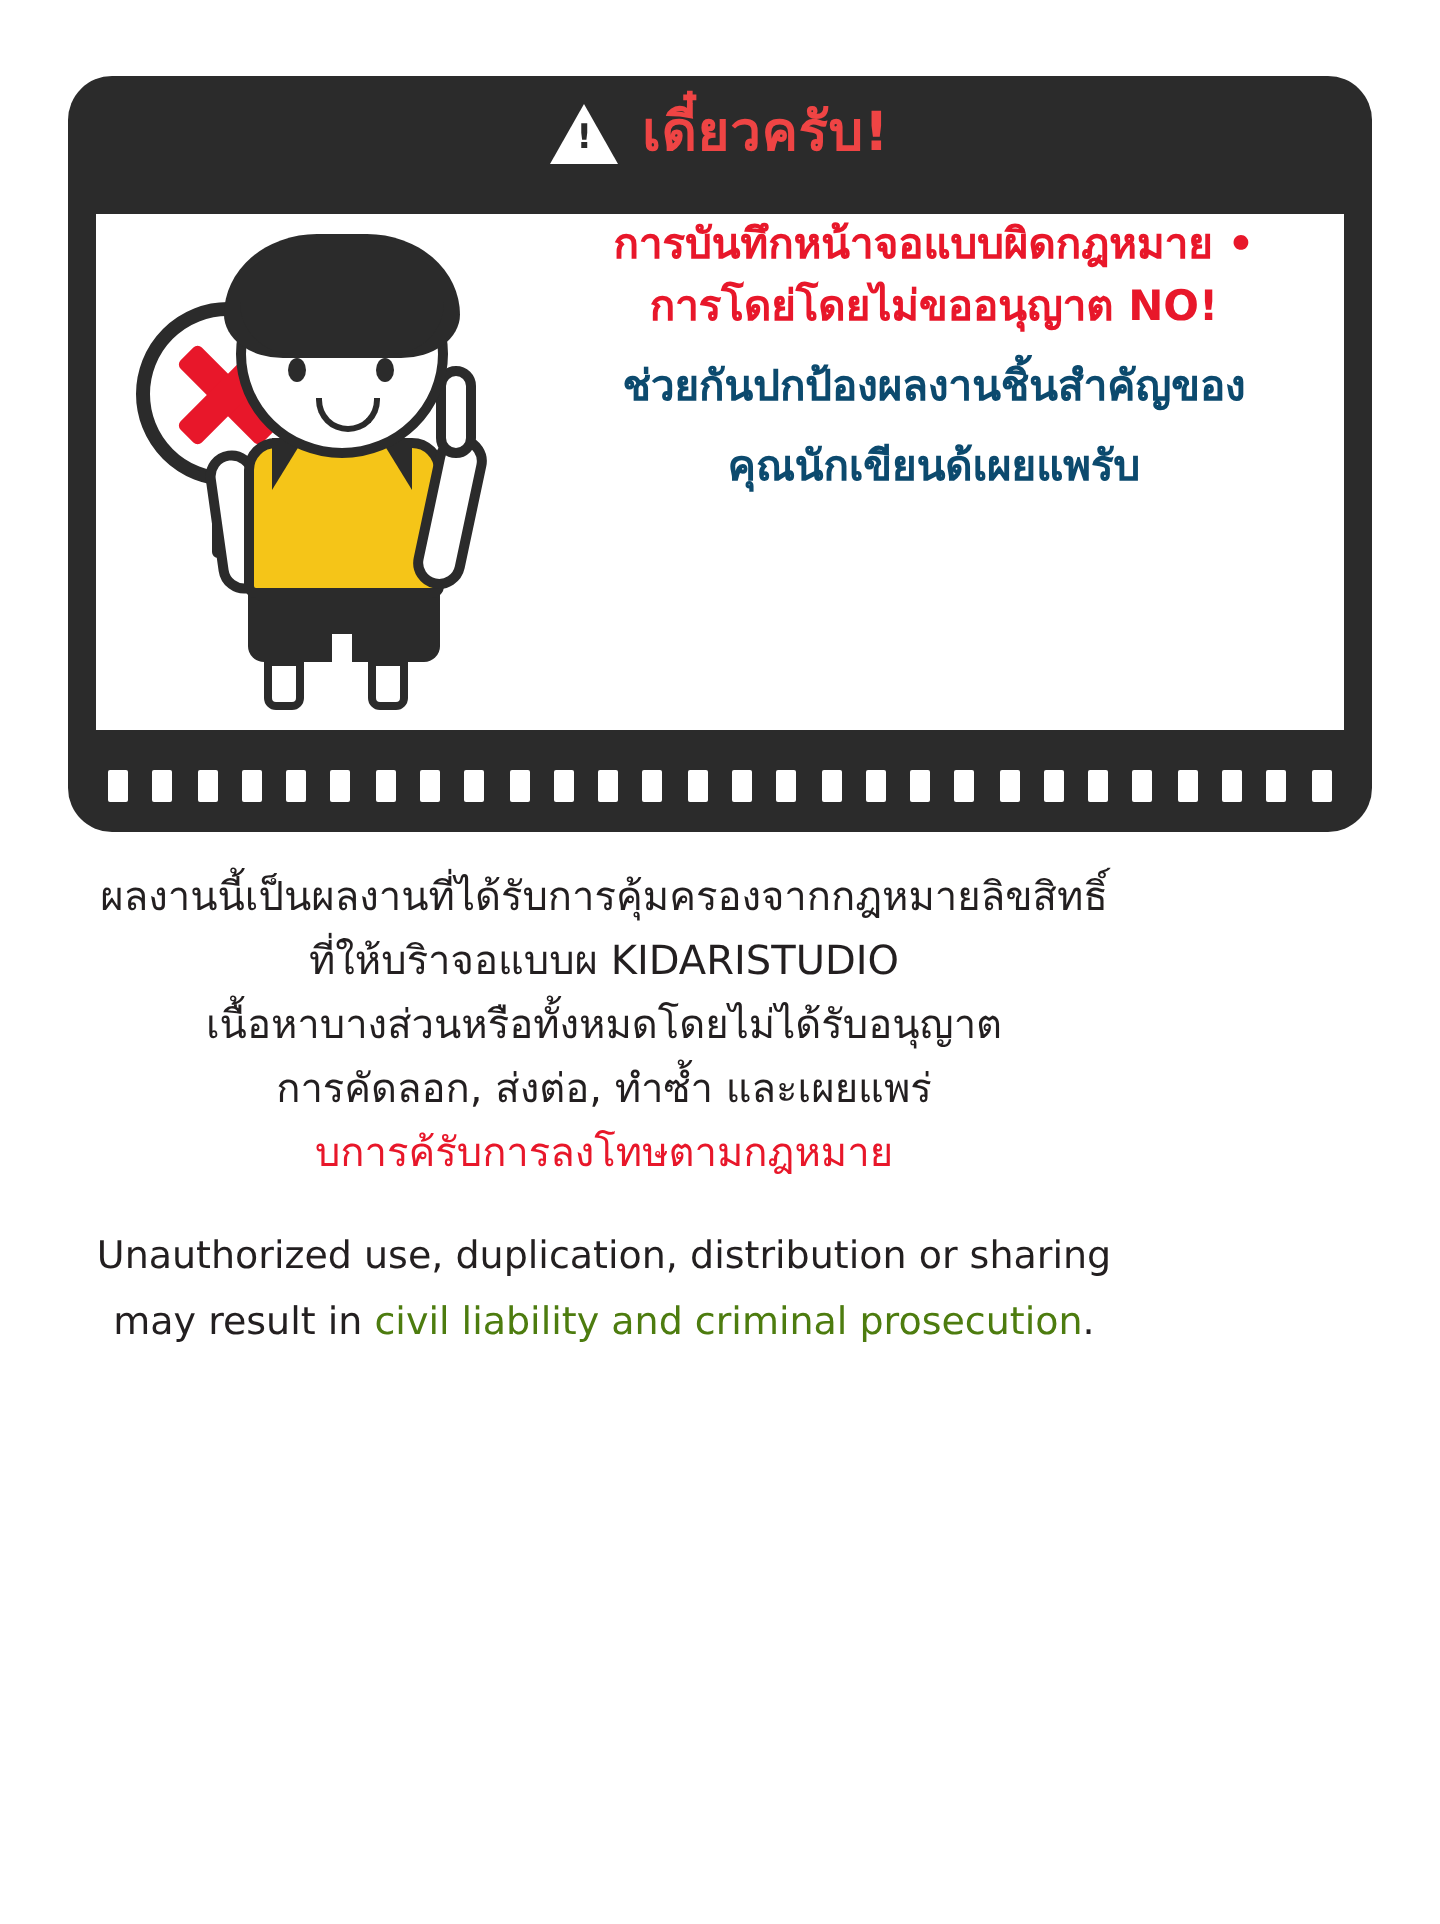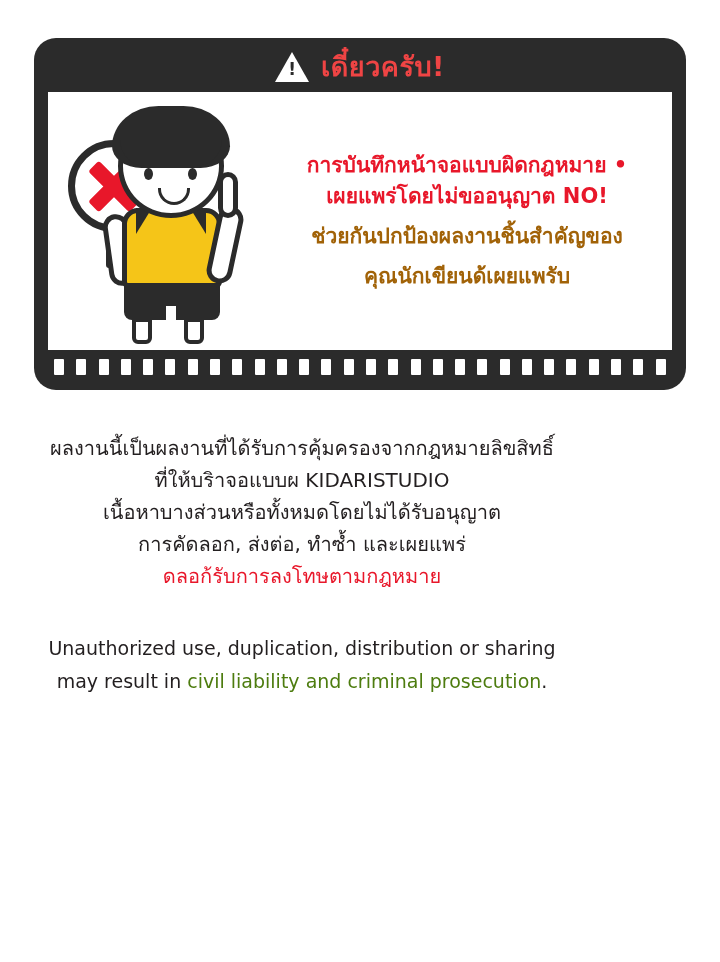--- a/index.html
+++ b/index.html
@@ -72,26 +72,26 @@
 
   .card-title {
     color: #ef4444;
     font-size: 27px;
     font-weight: bold;
     letter-spacing: 0.5px;
     line-height: 30px;
   }
 
   .card-body {
-    margin: 0 14px;
+    margin: 15px 14px;
     background: #ffffff;
     height: 258px;
     position: relative;
     display: flex;
-    align-items: center;
+    align-items: flex-start;
   }
 
   
   .character {
     position: relative;
     width: 220px;
     height: 250px;
     flex: 0 0 220px;
     margin-left: 14px;
   }
@@ -274,21 +274,21 @@
     padding-right: 24px;
     padding-left: 4px;
   }
   .card-text .red {
     color: #e8172a;
     font-weight: bold;
     font-size: 21px;
     line-height: 31px;
   }
   .card-text .black {
-    color: #a16207;
+    color: #0c4a6e;
     font-weight: bold;
     font-size: 21px;
     line-height: 32px;
     margin-top: 8px;
   }
 
   
   .film-strip {
     height: 26px;
     margin: 4px 14px 10px 14px;
@@ -316,21 +316,21 @@
   }
   .legal .th-line {
     font-size: 20px;
     line-height: 32px;
     color: #231f20;
   }
   .legal .th-line.red {
     color: #e8172a;
   }
   .legal .en-block {
-    margin-top: 40px;
+    margin-top: 20px;
   }
   .legal .en-line {
     font-size: 19px;
     line-height: 33px;
     color: #231f20;
   }
   .legal .en-line .red {
     color: #4d7c0f;
   }
 </style>
@@ -368,21 +368,21 @@
         <div class="ch-finger"></div>
         <div class="ch-head"></div>
         <div class="ch-hair"></div>
         <div class="ch-eye l"></div>
         <div class="ch-eye r"></div>
         <div class="ch-mouth"></div>
       </div>
 
       <div class="card-text">
         <div class="red">การบันทึกหน้าจอแบบผิดกฎหมาย •</div>
-        <div class="red">เผยแพร่โดยไม่ขออนุญาต NO!</div>
+        <div class="red">การโดย่โดยไม่ขออนุญาต NO!</div>
         <div class="black">ช่วยกันปกป้องผลงานชิ้นสำคัญของ</div>
         <div class="black">คุณนักเขียนด้เผยแพรับ</div>
       </div>
 
     </div>
 
     <div class="film-strip" id="film-strip">
         <span class="film-hole"></span>
         <span class="film-hole"></span>
         <span class="film-hole"></span>
@@ -412,21 +412,21 @@
         <span class="film-hole"></span>
         <span class="film-hole"></span>
       </div>
   </div>
 
   <div class="legal">
     <div class="th-line">ผลงานนี้เป็นผลงานที่ได้รับการคุ้มครองจากกฎหมายลิขสิทธิ์</div>
     <div class="th-line">ที่ให้บริาจอแบบผ KIDARISTUDIO</div>
     <div class="th-line">เนื้อหาบางส่วนหรือทั้งหมดโดยไม่ได้รับอนุญาต</div>
     <div class="th-line">การคัดลอก, ส่งต่อ, ทำซ้ำ และเผยแพร่</div>
-    <div class="th-line red">ดลอก้รับการลงโทษตามกฎหมาย</div>
+    <div class="th-line red">บการค้รับการลงโทษตามกฎหมาย</div>
 
     <div class="en-block">
       <div class="en-line">Unauthorized use, duplication, distribution or sharing</div>
       <div class="en-line">
         <span>may result in </span><span class="red">civil liability and criminal prosecution</span><span>.</span>
       </div>
     </div>
   </div>
 
 </div>

